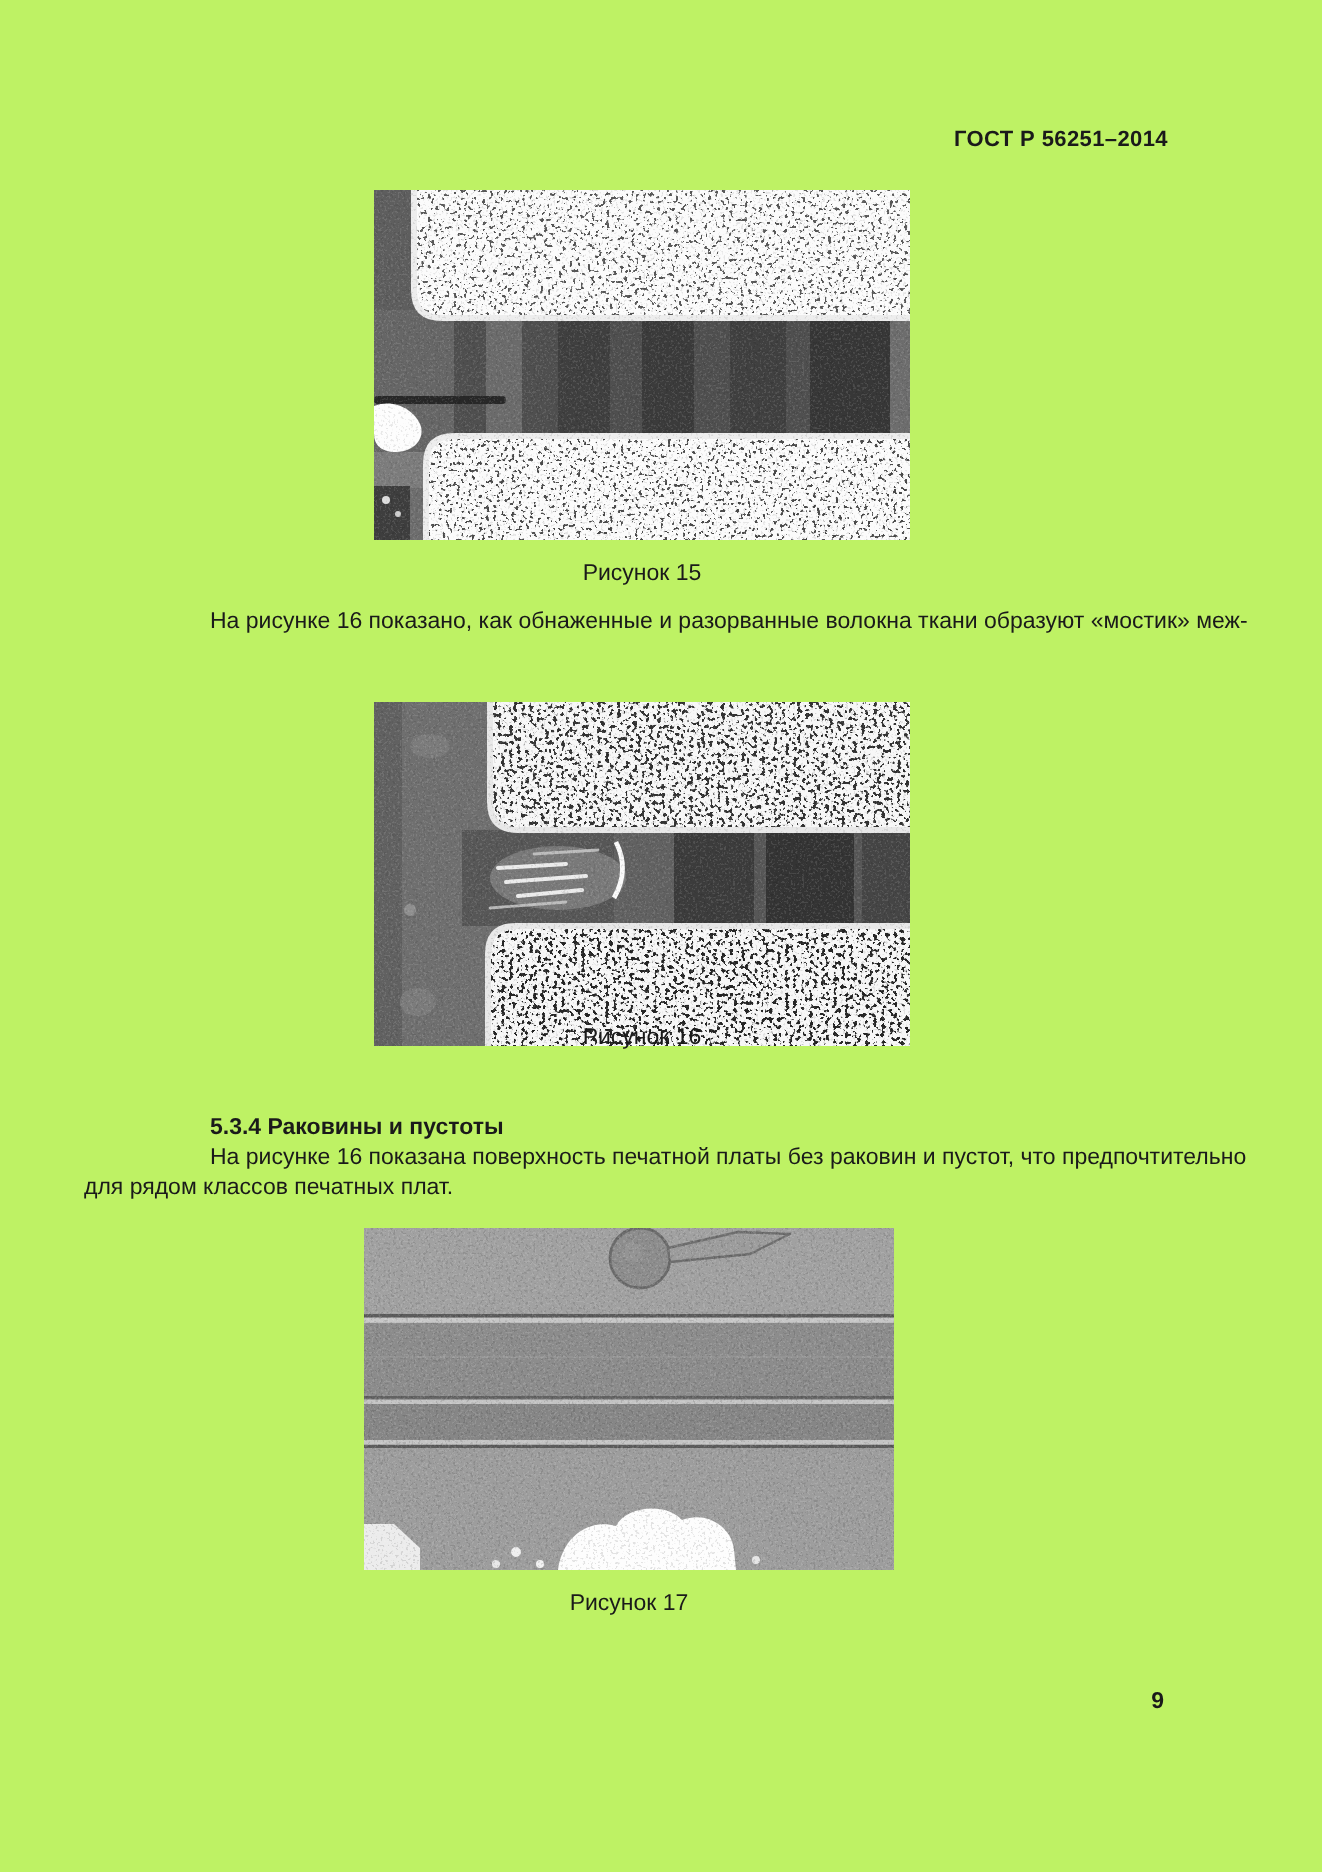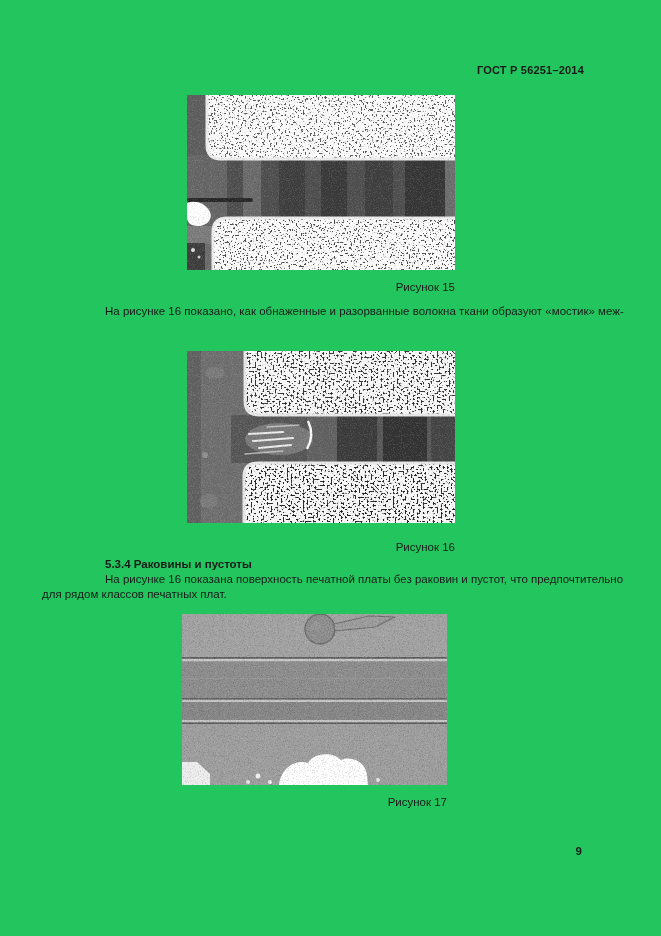--- a/index.html
+++ b/index.html
@@ -1,25 +1,25 @@
 <!DOCTYPE html>
 <html><head>
 <meta charset="utf-8">
 <style>
   html,body{margin:0;padding:0;background:#fff;}
   .page{
-    position:relative;width:661px;height:936px;background:#22c55e;overflow:hidden;
+    position:relative;width:661px;height:936px;background:#bef264;overflow:hidden;
     font-family:"Liberation Sans","DejaVu Sans",sans-serif;color:#1a1a1a;
   }
   .doc-code{
     position:absolute;top:64px;right:77px;font-size:11px;font-weight:bold;
     letter-spacing:0.2px;white-space:nowrap;
   }
   .fig{position:absolute;margin:0;padding:0;line-height:0;}
-  .caption{position:absolute;font-size:11.5px;text-align:right;white-space:nowrap;}
+  .caption{position:absolute;font-size:11.5px;text-align:center;white-space:nowrap;}
   .bodyline{position:absolute;left:42px;font-size:11.5px;white-space:nowrap;}
   .bodyline.indent{left:72px;padding-left:33px;}
   .bodyline.bold{font-weight:bold;}
   .page-num{
     position:absolute;top:845px;right:79px;font-size:11.5px;font-weight:bold;
   }
 </style>
 </head>
 <body>
 
@@ -129,21 +129,21 @@
         <line x1="80" y1="76" x2="112" y2="74"></line>
       </g>
       <path d="M121,70 Q128,84 120,98" fill="none" stroke="#fafafa" stroke-width="2.4"></path>
       <ellipse cx="28" cy="22" rx="10" ry="6" fill="#7b7b7b"></ellipse>
       <ellipse cx="22" cy="150" rx="9" ry="7" fill="#7b7b7b"></ellipse>
       <circle cx="18" cy="104" r="3" fill="#8f8f8f"></circle>
       <rect width="268" height="172" fill="#fff" filter="url(#grainW)" opacity="0.10"></rect>
       <rect width="268" height="172" fill="#000" filter="url(#grainD)" opacity="0.08"></rect>
     </svg>
   </figure>
-  <div class="caption" style="left:187px;top:541px;width:268px">Рисунок 16</div>
+  <div class="caption" style="left:187px;top:513px;width:268px">Рисунок 16</div>
 
   <div class="bodyline indent bold" style="top:558px">5.3.4 Раковины и пустоты</div>
   <div class="bodyline indent" style="top:573px">На рисунке 16 показана поверхность печатной платы без раковин и пустот, что предпочтительно</div>
   <div class="bodyline" style="top:588px">для рядом классов печатных плат.</div>
 
   <figure class="fig" style="left:182px;top:614px;width:265px;height:171px">
     <svg width="265" height="171" viewBox="0 0 265 171">
       <rect width="265" height="171" fill="#979797"></rect>
       <rect x="0" y="0" width="265" height="44" fill="#a1a1a1"></rect>
       <circle cx="138" cy="15" r="15" fill="#8d8d8d" stroke="#6b6b6b" stroke-width="1.4"></circle>

